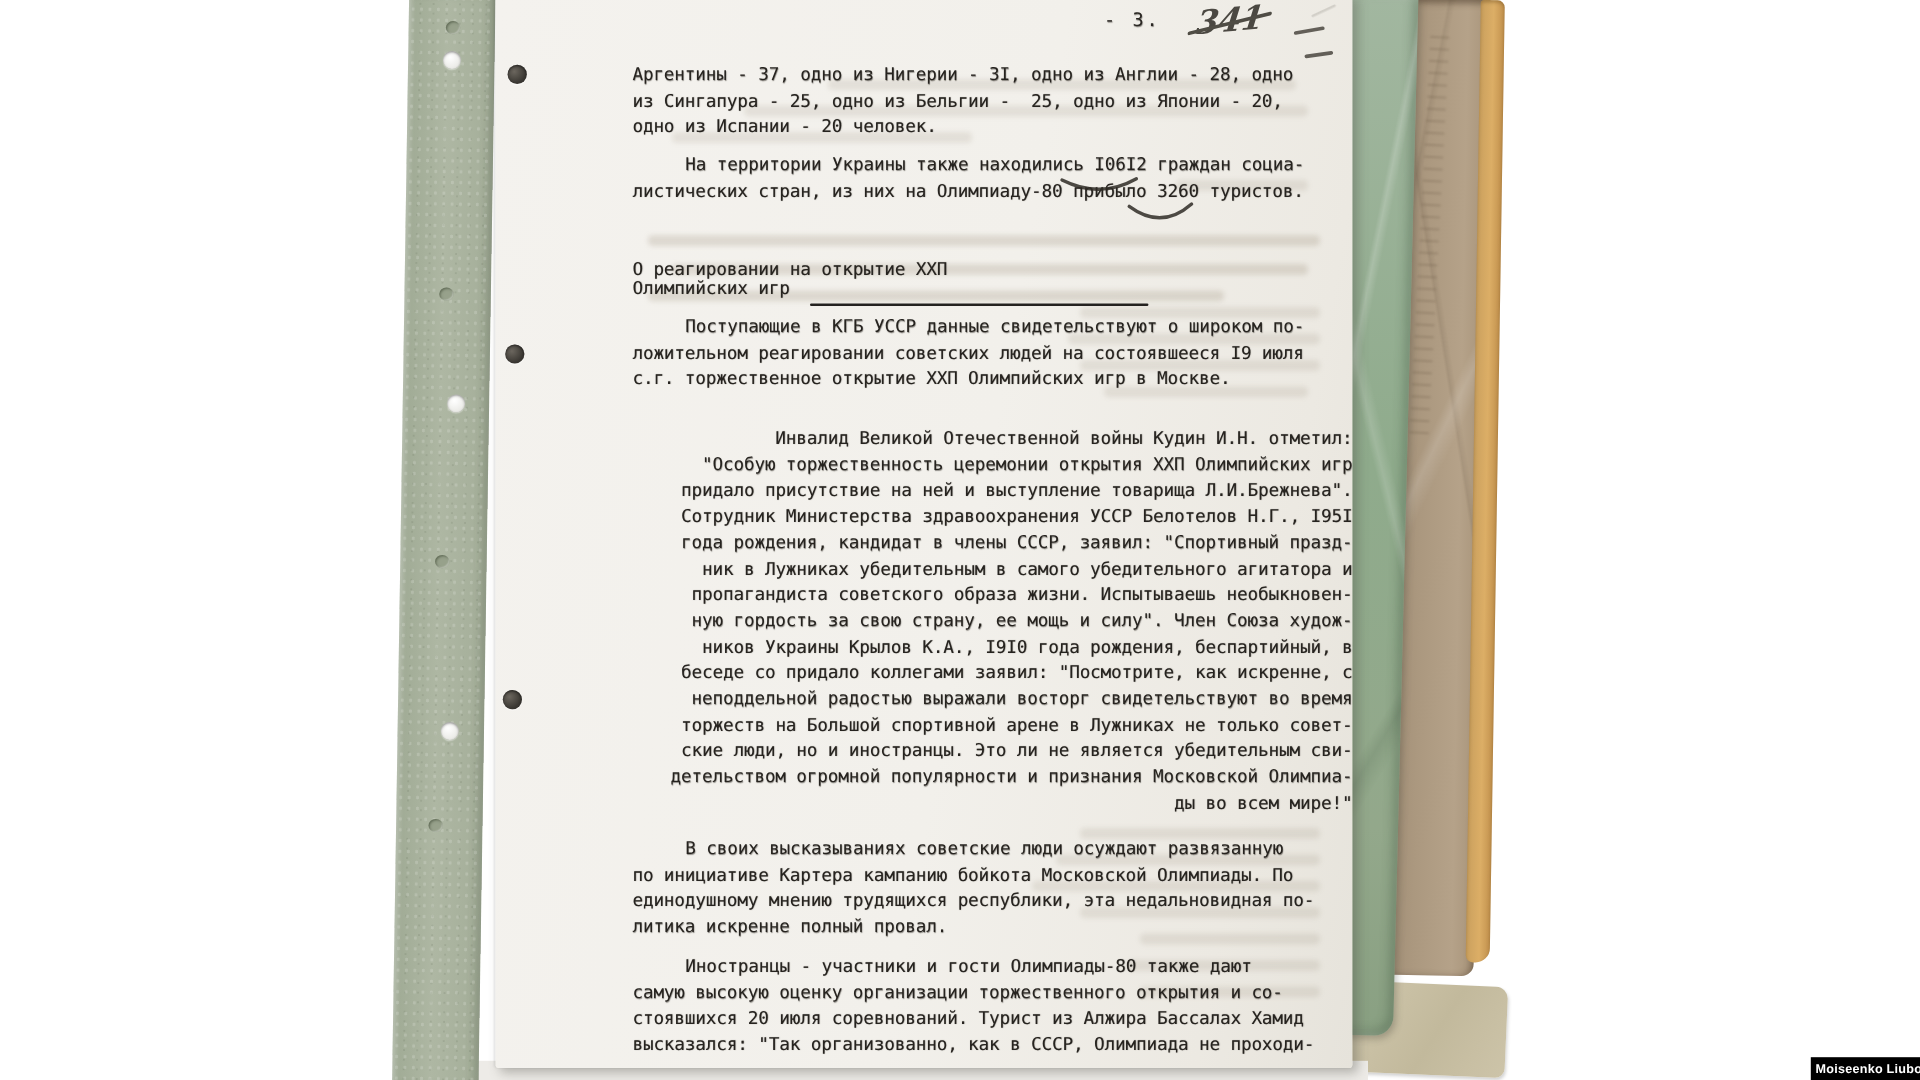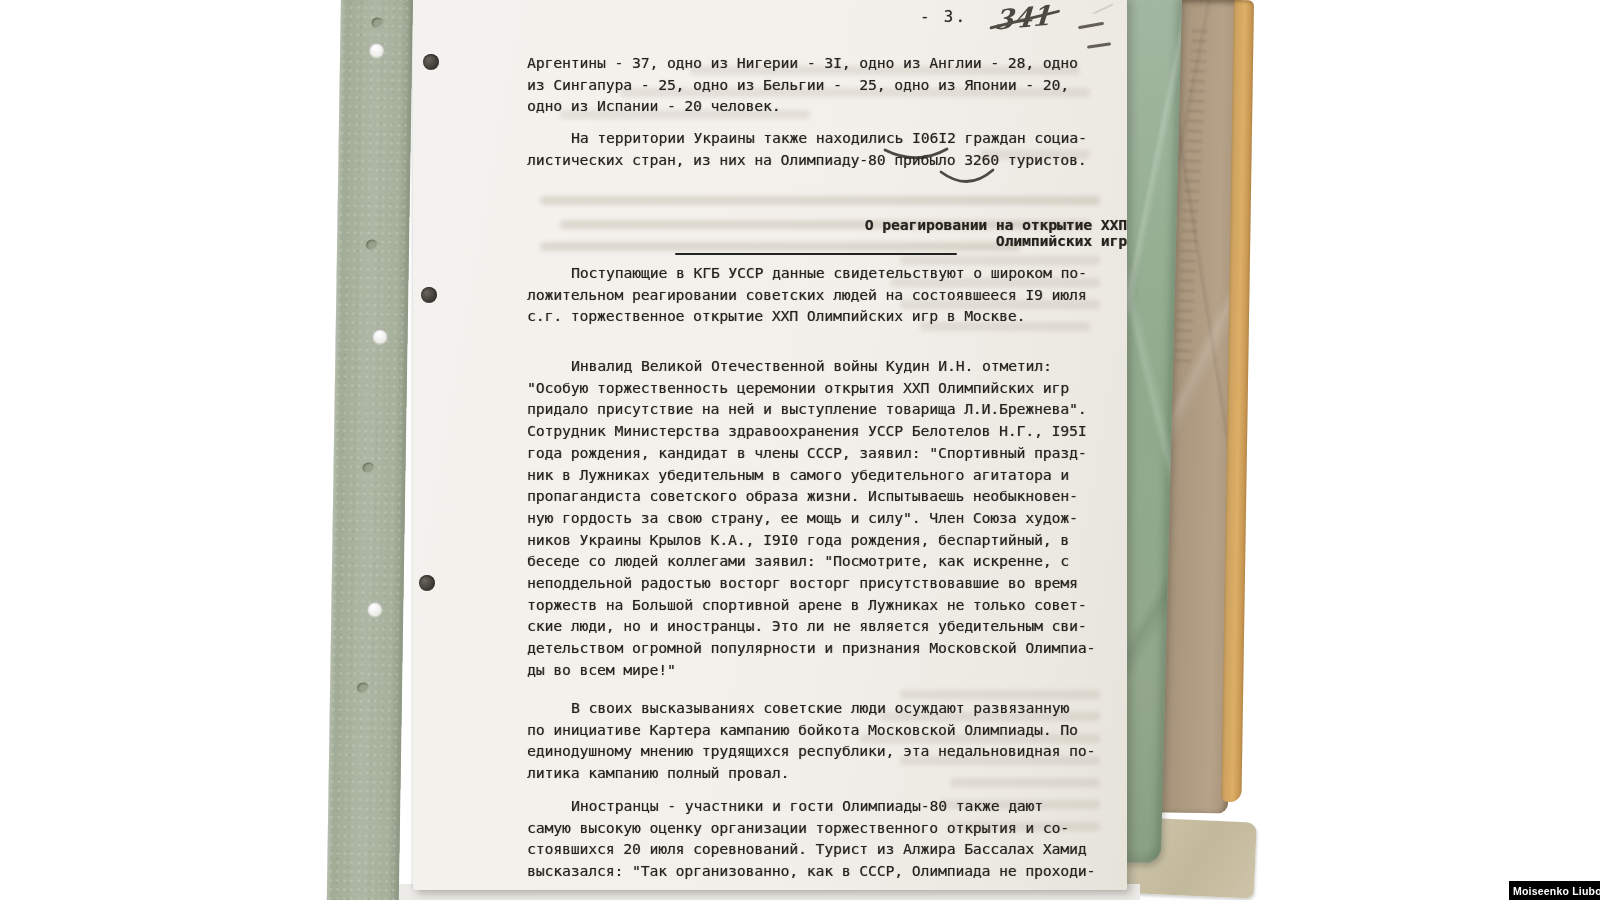--- a/index.html
+++ b/index.html
@@ -59,21 +59,21 @@
     box-shadow:4px 4px 9px rgba(75,75,65,.35),-1px 0 2px rgba(0,0,0,.08);
     border-radius:0 0 3px 2px;}
   .page-hole{position:absolute;width:16px;height:16px;border-radius:50%;
     background:radial-gradient(circle at 35% 35%,#6b665e,#3b3833 65%);
     box-shadow:0 1px 1px rgba(255,255,255,.6),inset 0 1px 2px rgba(0,0,0,.5);}
 
   .para{position:absolute;left:92px;width:622px;line-height:21.7px;font-size:14.7px;
     color:#26231f;letter-spacing:-0.1px;text-shadow:0.4px 0.4px 0.8px rgba(38,34,28,.5);}
   .tline{white-space:pre;margin-left:22px;}
   .ind{padding-left:44px;}
-  .heading{text-align:right;font-weight:bold;}
+  .heading{text-align:left;}
   .head-rule{margin:4px auto 0;width:282px;height:2px;background:#242220;border-radius:1px;}
 
   .page-num{position:absolute;left:507px;top:14px;font-size:15.5px;letter-spacing:2.5px;
     color:#2a2723;text-shadow:0.4px 0.4px 0.8px rgba(38,34,28,.5);white-space:pre;}
   .handnum{position:absolute;left:584px;top:8px;font-family:"DejaVu Serif",serif;
     font-style:italic;font-size:27px;font-weight:600;color:#35322c;opacity:.88;
     transform:rotate(-5deg) skewX(-12deg);}
   .handnum::after{content:"";position:absolute;left:-7px;right:-7px;top:52%;height:2.6px;
     background:#3a372f;transform:rotate(-9deg);border-radius:2px;}
   .pen-dash{position:absolute;height:2.6px;background:#4a463f;border-radius:2px;opacity:.85;}
@@ -153,42 +153,42 @@
     <div class="para heading" style="top:223px;line-height:16.2px;">
       <div class="tline">О реагировании на открытие ХХП</div>
         <div class="tline">Олимпийских игр</div>
         <div class="head-rule"></div>
     </div>
     <div class="para" style="top:268px;">
         <div class="tline ind">Поступающие в КГБ УССР данные свидетельствуют о широком по-</div>
         <div class="tline">ложительном реагировании советских людей на состоявшееся I9 июля</div>
         <div class="tline">с.г. торжественное открытие ХХП Олимпийских игр в Москве.</div>
       </div>
-    <div class="para" style="top:361px;">
+    <div class="para" style="top:361px;text-align:right;">
         <div class="tline ind">Инвалид Великой Отечественной войны Кудин И.Н. отметил:</div>
         <div class="tline">"Особую торжественность церемонии открытия ХХП Олимпийских игр</div>
         <div class="tline">придало присутствие на ней и выступление товарища Л.И.Брежнева".</div>
         <div class="tline">Сотрудник Министерства здравоохранения УССР Белотелов Н.Г., I95I</div>
         <div class="tline">года рождения, кандидат в члены СССР, заявил: "Спортивный празд-</div>
         <div class="tline">ник в Лужниках убедительным в самого убедительного агитатора и</div>
         <div class="tline">пропагандиста советского образа жизни. Испытываешь необыкновен-</div>
         <div class="tline">ную гордость за свою страну, ее мощь и силу". Член Союза худож-</div>
         <div class="tline">ников Украины Крылов К.А., I9I0 года рождения, беспартийный, в</div>
-        <div class="tline">беседе со людей коллегами заявил: "Посмотрите, как искренне, с</div>
-        <div class="tline">неподдельной радостью восторг восторг присутствовавшие во время</div>
+        <div class="tline">беседе со придало коллегами заявил: "Посмотрите, как искренне, с</div>
+        <div class="tline">неподдельной радостью выражали восторг свидетельствуют во время</div>
         <div class="tline">торжеств на Большой спортивной арене в Лужниках не только совет-</div>
         <div class="tline">ские люди, но и иностранцы. Это ли не является убедительным сви-</div>
         <div class="tline">детельством огромной популярности и признания Московской Олимпиа-</div>
         <div class="tline">ды во всем мире!"</div>
       </div>
     <div class="para" style="top:703px;">
         <div class="tline ind">В своих высказываниях советские люди осуждают развязанную</div>
         <div class="tline">по инициативе Картера кампанию бойкота Московской Олимпиады. По</div>
         <div class="tline">единодушному мнению трудящихся республики, эта недальновидная по-</div>
-        <div class="tline">литика кампанию полный провал.</div>
+        <div class="tline">литика искренне полный провал.</div>
       </div>
     <div class="para" style="top:801px;">
         <div class="tline ind">Иностранцы - участники и гости Олимпиады-80 также дают</div>
         <div class="tline">самую высокую оценку организации торжественного открытия и со-</div>
         <div class="tline">стоявшихся 20 июля соревнований. Турист из Алжира Бассалах Хамид</div>
         <div class="tline">высказался: "Так организованно, как в СССР, Олимпиада не проходи-</div>
       </div>
 
     <svg class="pen-svg" viewBox="0 0 714 896">
       <path d="M 472 156 Q 504 172 534 155" fill="none" stroke="#2f2b26" stroke-width="2.8" stroke-linecap="round" opacity="0.85"></path>

